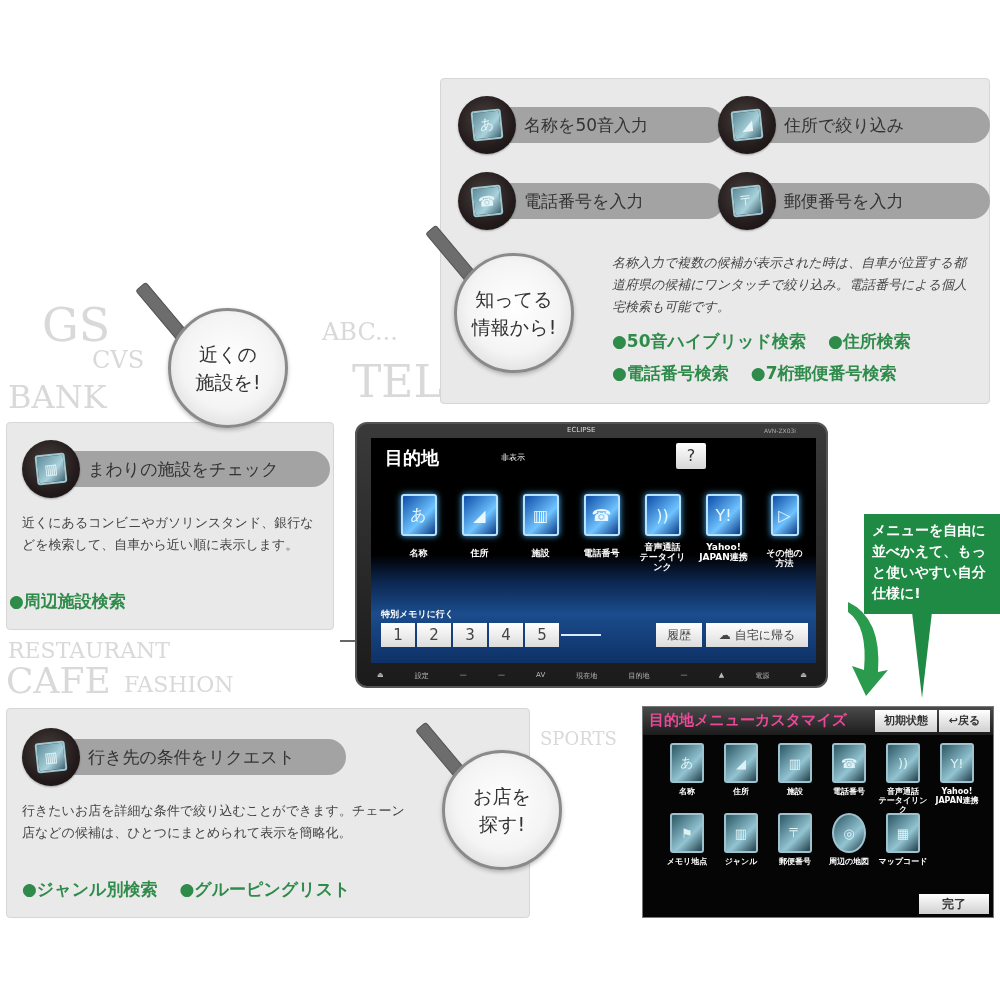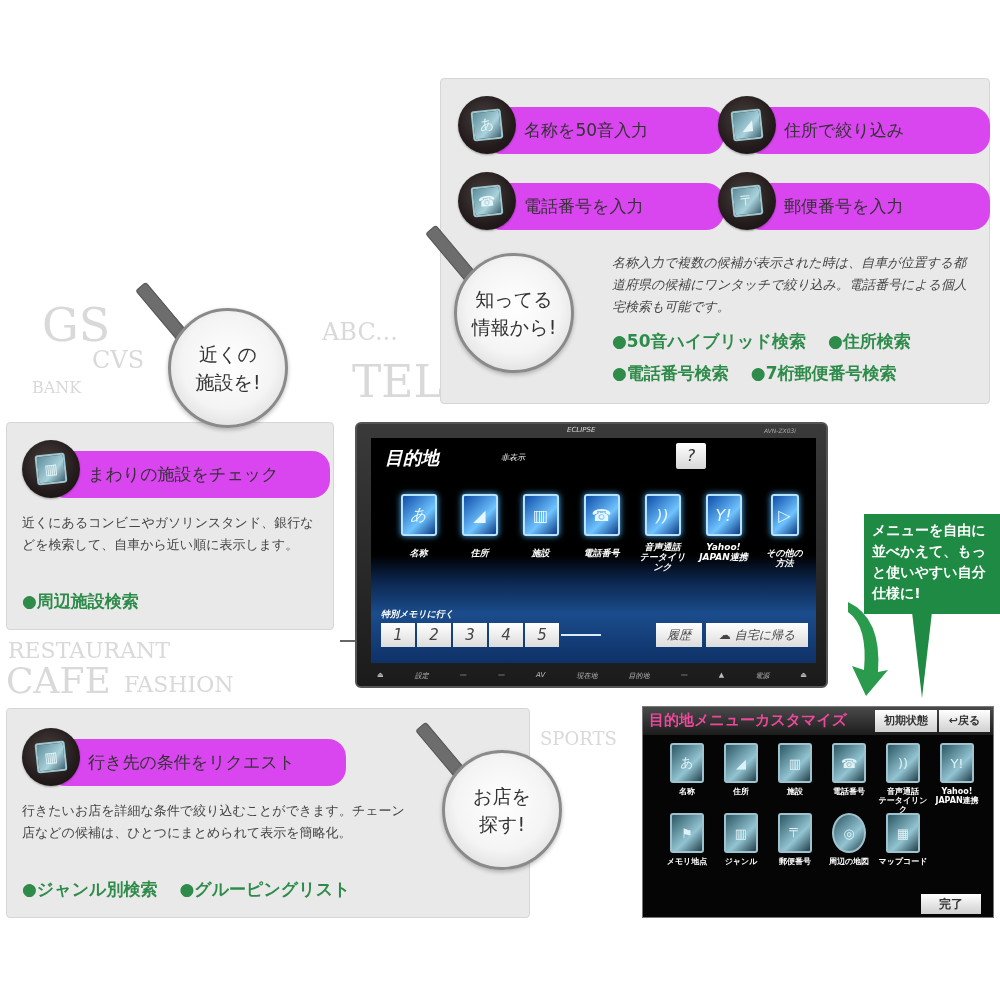--- a/index.html
+++ b/index.html
@@ -3,38 +3,38 @@
 <meta charset="utf-8">
 <style>
   * { box-sizing: border-box; margin: 0; padding: 0; }
   body { width: 1000px; height: 1000px; background: #ffffff; position: relative; overflow: hidden; font-family: "DejaVu Sans", sans-serif; }
 
   
   .panel { position: absolute; background: #e9e9e9; border: 1px solid #d6d6d6; border-radius: 4px; }
 
   
   .feature { position: absolute; height: 56px; }
-  .feature .pill { position: absolute; left: 26px; top: 11px; height: 47px; background: #d946ef; border-radius: 18px; padding-left: 40px; padding-right: 22px; display: flex; align-items: center; font-size: 17px; color: #333; white-space: nowrap; }
+  .feature .pill { position: absolute; left: 26px; top: 11px; height: 36px; background: #a3a3a3; border-radius: 18px; padding-left: 40px; padding-right: 22px; display: flex; align-items: center; font-size: 17px; color: #333; white-space: nowrap; }
   .feature .circle { position: absolute; left: 0; top: 0; width: 58px; height: 58px; border-radius: 50%; background: radial-gradient(circle at 45% 40%, #4a4040 0%, #241c1c 60%, #120d0d 100%); display: flex; align-items: center; justify-content: center; box-shadow: 0 1px 2px rgba(0,0,0,0.3); }
   .glyph { width: 30px; height: 30px; border: 2px solid #9fc7cf; background: linear-gradient(135deg, #5d8c99, #a9d2dc 60%, #3e6270); border-radius: 3px; color: #e6f4f7; font-size: 14px; display: flex; align-items: center; justify-content: center; transform: rotate(-6deg); }
 
   .desc { position: absolute; font-size: 13px; line-height: 22px; color: #444; }
   .green { position: absolute; font-size: 17px; color: #2e8b4a; font-weight: bold; white-space: nowrap; }
   .green span { margin-right: 22px; }
 
   
   .mag { position: absolute; }
   .mag .handle { position: absolute; width: 14px; height: 70px; background: #6d6d6d; border: 1px solid #555; border-radius: 3px; transform: rotate(-40deg); transform-origin: center; }
   .mag .lens { position: absolute; width: 120px; height: 120px; border-radius: 50%; background: radial-gradient(circle at 50% 45%, #ffffff 0%, #f4f4f4 55%, #dcdcdc 85%, #c8c8c8 100%); border: 3px solid #8a8a8a; box-shadow: 0 2px 4px rgba(0,0,0,0.25); display: flex; align-items: center; justify-content: center; text-align: center; font-size: 19px; line-height: 28px; color: #333; }
 
   
   .bgword { position: absolute; font-family: "DejaVu Serif", serif; color: #d9d9d9; white-space: nowrap; }
 
   
-  .unit { position: absolute; left: 355px; top: 422px; width: 473px; height: 266px; background: linear-gradient(#3a3a3a, #1b1b1b); border-radius: 6px; border: 2px solid #555; font-style: italic; }
+  .unit { position: absolute; left: 355px; top: 422px; width: 473px; height: 266px; background: linear-gradient(#3a3a3a, #1b1b1b); border-radius: 12px; border: 2px solid #555; }
   .unit .brand { position: absolute; top: 2px; left: 210px; font-size: 7px; color: #ddd; }
   .unit .model { position: absolute; top: 3px; right: 30px; font-size: 6px; color: #aaa; }
   .screen { position: absolute; left: 14px; top: 14px; width: 445px; height: 225px; background: linear-gradient(180deg, #000 0%, #000 52%, #0c2750 64%, #1b4c8c 78%, #0e3167 100%); overflow: hidden; }
   .screen .title { position: absolute; left: 14px; top: 8px; color: #fff; font-size: 18px; font-weight: bold; }
   .screen .sub { position: absolute; left: 130px; top: 14px; color: #fff; font-size: 8px; }
   .screen .help { position: absolute; left: 305px; top: 5px; width: 30px; height: 26px; background: linear-gradient(#fff, #d8d8d8); color: #333; font-size: 16px; text-align: center; line-height: 26px; border-radius: 2px; }
   .scr-icons { position: absolute; left: 20px; top: 56px; display: flex; gap: 6px; }
   .scr-icon { width: 55px; text-align: center; color: #fff; }
   .scr-icon .ico { width: 36px; height: 42px; margin: 0 auto; border: 2px solid #b7e3ff; background: linear-gradient(135deg, #0e4da8, #6fc3ff 60%, #0b3a85); border-radius: 3px; box-shadow: 0 0 6px #4fb2ff; color: #e9f7ff; font-size: 16px; display: flex; align-items: center; justify-content: center; }
   .scr-icon .lbl { font-size: 9px; font-weight: bold; line-height: 10px; margin-top: 12px; }
@@ -53,28 +53,28 @@
 
   
   .cust { position: absolute; left: 642px; top: 706px; width: 352px; height: 212px; background: #050505; border: 1px solid #777; }
   .cust .hdr { position: absolute; left: 0; top: 0; width: 100%; height: 28px; background: linear-gradient(#4a4a4a, #1c1c1c); }
   .cust .htitle { position: absolute; left: 6px; top: 4px; color: #ec4899; font-size: 15px; font-weight: bold; }
   .cust .hbtn { position: absolute; top: 3px; height: 22px; background: linear-gradient(#fff, #d0d0d0); color: #333; font-size: 11px; line-height: 22px; text-align: center; font-weight: bold; }
   .cust-grid { position: absolute; left: 18px; top: 36px; display: grid; grid-template-columns: repeat(6, 52px); row-gap: 8px; column-gap: 2px; }
   .cust-item { text-align: center; color: #fff; }
   .cust-item .ico { width: 34px; height: 40px; margin: 0 auto; border: 2px solid #9ec3cf; background: linear-gradient(135deg, #2c5663, #93c4d2 60%, #213f49); border-radius: 3px; color: #e0f1f5; font-size: 13px; display: flex; align-items: center; justify-content: center; }
   .cust-item .lbl { font-size: 8px; font-weight: bold; margin-top: 4px; line-height: 9px; height: 18px; }
-  .cust .done { position: absolute; right: 12px; bottom: 3px; width: 60px; height: 20px; background: linear-gradient(#fff, #cfcfcf); color: #333; font-size: 12px; text-align: center; line-height: 20px; font-weight: bold; }
+  .cust .done { position: absolute; right: 4px; bottom: 3px; width: 70px; height: 20px; background: linear-gradient(#fff, #cfcfcf); color: #333; font-size: 12px; text-align: center; line-height: 20px; font-weight: bold; }
 </style>
 </head>
 <body>
 
 <div class="bgword" style="left:42px;top:298px;font-size:46px;">GS</div>
 <div class="bgword" style="left:92px;top:346px;font-size:24px;">CVS</div>
-<div class="bgword" style="left:8px;top:378px;font-size:16px;margin-left:24px;">BANK</div>
+<div class="bgword" style="left:8px;top:378px;font-size:32px;">BANK</div>
 <div class="bgword" style="left:322px;top:318px;font-size:24px;">ABC...</div>
 <div class="bgword" style="left:352px;top:356px;font-size:44px;">TEL</div>
 <div class="bgword" style="left:8px;top:638px;font-size:22px;">RESTAURANT</div>
 <div class="bgword" style="left:6px;top:660px;font-size:36px;">CAFE</div>
 <div class="bgword" style="left:124px;top:672px;font-size:22px;">FASHION</div>
 <div class="bgword" style="left:540px;top:728px;font-size:18px;">SPORTS</div>
 
 <div class="panel" style="left:440px;top:78px;width:550px;height:326px;"></div>
 
 <div class="feature" style="left:458px;top:96px;">
@@ -122,21 +122,21 @@
   <div class="lens" style="left:28px;top:28px;white-space:pre-line;">近くの
 施設を!</div>
 </div>
 <div class="feature" style="left:22px;top:440px;">
   <div class="pill" style="width:282px;">まわりの施設をチェック</div>
   <div class="circle">
       <div class="glyph">▥</div>
     </div>
 </div>
 <div class="desc" style="left:22px;top:512px;width:296px;">近くにあるコンビニやガソリンスタンド、銀行などを検索して、自車から近い順に表示します。</div>
-<div class="green" style="left:22px;top:590px;">
+<div class="green" style="left:9px;top:590px;">
   <span>●周辺施設検索</span>
 </div>
 
 <div class="panel" style="left:6px;top:708px;width:524px;height:210px;"></div>
 <div class="feature" style="left:22px;top:728px;">
   <div class="pill" style="width:298px;">行き先の条件をリクエスト</div>
   <div class="circle">
       <div class="glyph">▥</div>
     </div>
 </div>

